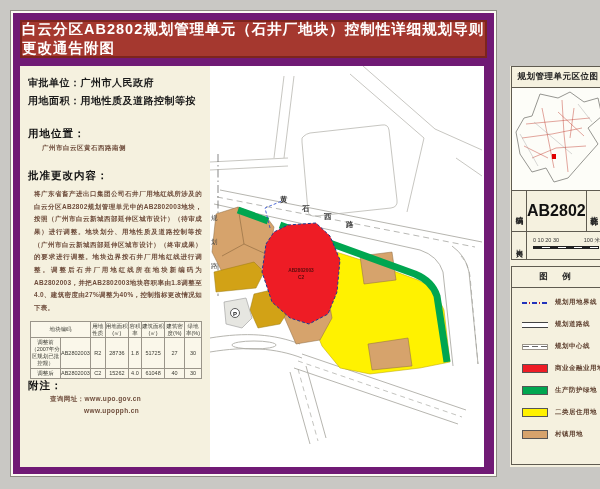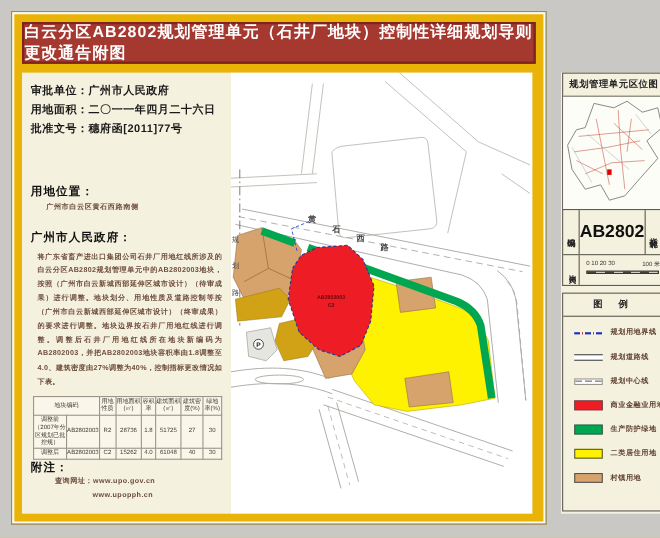--- a/index.html
+++ b/index.html
@@ -1,32 +1,32 @@
 <!DOCTYPE html>
 <html><head>
 <meta charset="utf-8">
 <style>
   * { margin:0; padding:0; box-sizing:border-box; }
   html,body { width:600px; height:489px; }
   body { background:#c9c8c4; font-family:"Liberation Sans","DejaVu Sans",sans-serif; position:relative; }
   .page { position:absolute; left:10px; top:10px; width:487px; height:467px;
-          background:#eab308; border:1px solid #8d8b82; box-shadow:inset 0 0 0 2px #fbfaf3; }
+          background:#701a75; border:1px solid #8d8b82; box-shadow:inset 0 0 0 2px #fbfaf3; }
 
   
   .title-bar { position:absolute; left:9px; top:9px; right:9px; height:38px;
                background:#a5382f; border:2px solid #7c241d; color:#fff;
                display:flex; align-items:center; justify-content:center;
                font-size:14.5px; font-weight:bold; letter-spacing:1px; }
 
   
   .left-panel { position:absolute; left:9px; top:55px; width:190px; bottom:9px;
                 background:#f5f1df; padding:8px 6px 0 8px; overflow:hidden; }
   .info-row { font-size:10px; font-weight:bold; color:#1a1a1a; line-height:1.75; letter-spacing:0.5px; }
   .sec-heading { font-size:10.5px; font-weight:bold; color:#111; letter-spacing:1px; }
-  .loc-block { margin-top:40px; }
+  .loc-block { margin-top:18px; }
   .sub-text { font-size:6.5px; color:#6e4c3b; font-weight:bold; margin:3px 0 0 14px; letter-spacing:0.5px; }
   .content-block { margin-top:16px; }
   .content-text { font-size:6.5px; color:#6e4c3b; font-weight:bold; line-height:1.95;
                   margin:5px 2px 0 6px; text-align:justify; letter-spacing:0.3px; }
 
   
   table.ind { border-collapse:collapse; margin:6px 0 0 2px; width:172px; background:#faf7ea; }
   table.ind th, table.ind td { border:0.5px solid #9a958a; font-weight:normal;
       font-size:5.5px; color:#3c3c34; text-align:center; padding:1px 0; line-height:1.25; }
   table.ind th { font-size:5.5px; }
@@ -73,30 +73,29 @@
 </style>
 </head>
 <body>
 
 <div class="page">
 
   <div class="title-bar">白云分区AB2802规划管理单元（石井厂地块）控制性详细规划导则更改通告附图</div>
 
   <div class="left-panel">
     <div class="info-row"><span>审批单位：</span><span>广州市人民政府</span></div>
-    <div class="info-row"><span>用地面积：</span><span>二〇一一年四月二十六日</span></div>
-    <div class="info-row"><span>批准文号：</span><span>穗府函[2011]77号</span></div>
+    <div class="info-row"><span>用地面积：</span><span>用地性质及道路控制等按</span></div>
 
     <div class="loc-block">
       <div class="sec-heading">用地位置：</div>
       <div class="sub-text">广州市白云区黄石西路南侧</div>
     </div>
 
     <div class="content-block">
-      <div class="sec-heading">广州市人民政府：</div>
+      <div class="sec-heading">批准更改内容：</div>
       <div class="content-text">将广东省畜产进出口集团公司石井厂用地红线所涉及的白云分区AB2802规划管理单元中的AB2802003地块，按照（广州市白云新城西部延伸区城市设计）（待审成果）进行调整。地块划分、用地性质及道路控制等按（广州市白云新城西部延伸区城市设计）（终审成果）的要求进行调整。地块边界按石井厂用地红线进行调整。调整后石井厂用地红线所在地块新编码为AB2802003，并把AB2802003地块容积率由1.8调整至4.0、建筑密度由27%调整为40%，控制指标更改情况如下表。</div>
     </div>
 
     <table class="ind">
       <tbody>
           <tr>
         <th colspan="2">地块编码</th>
         <th>用地性质</th>
         <th>用地面积(㎡)</th>
         <th>容积率</th>

